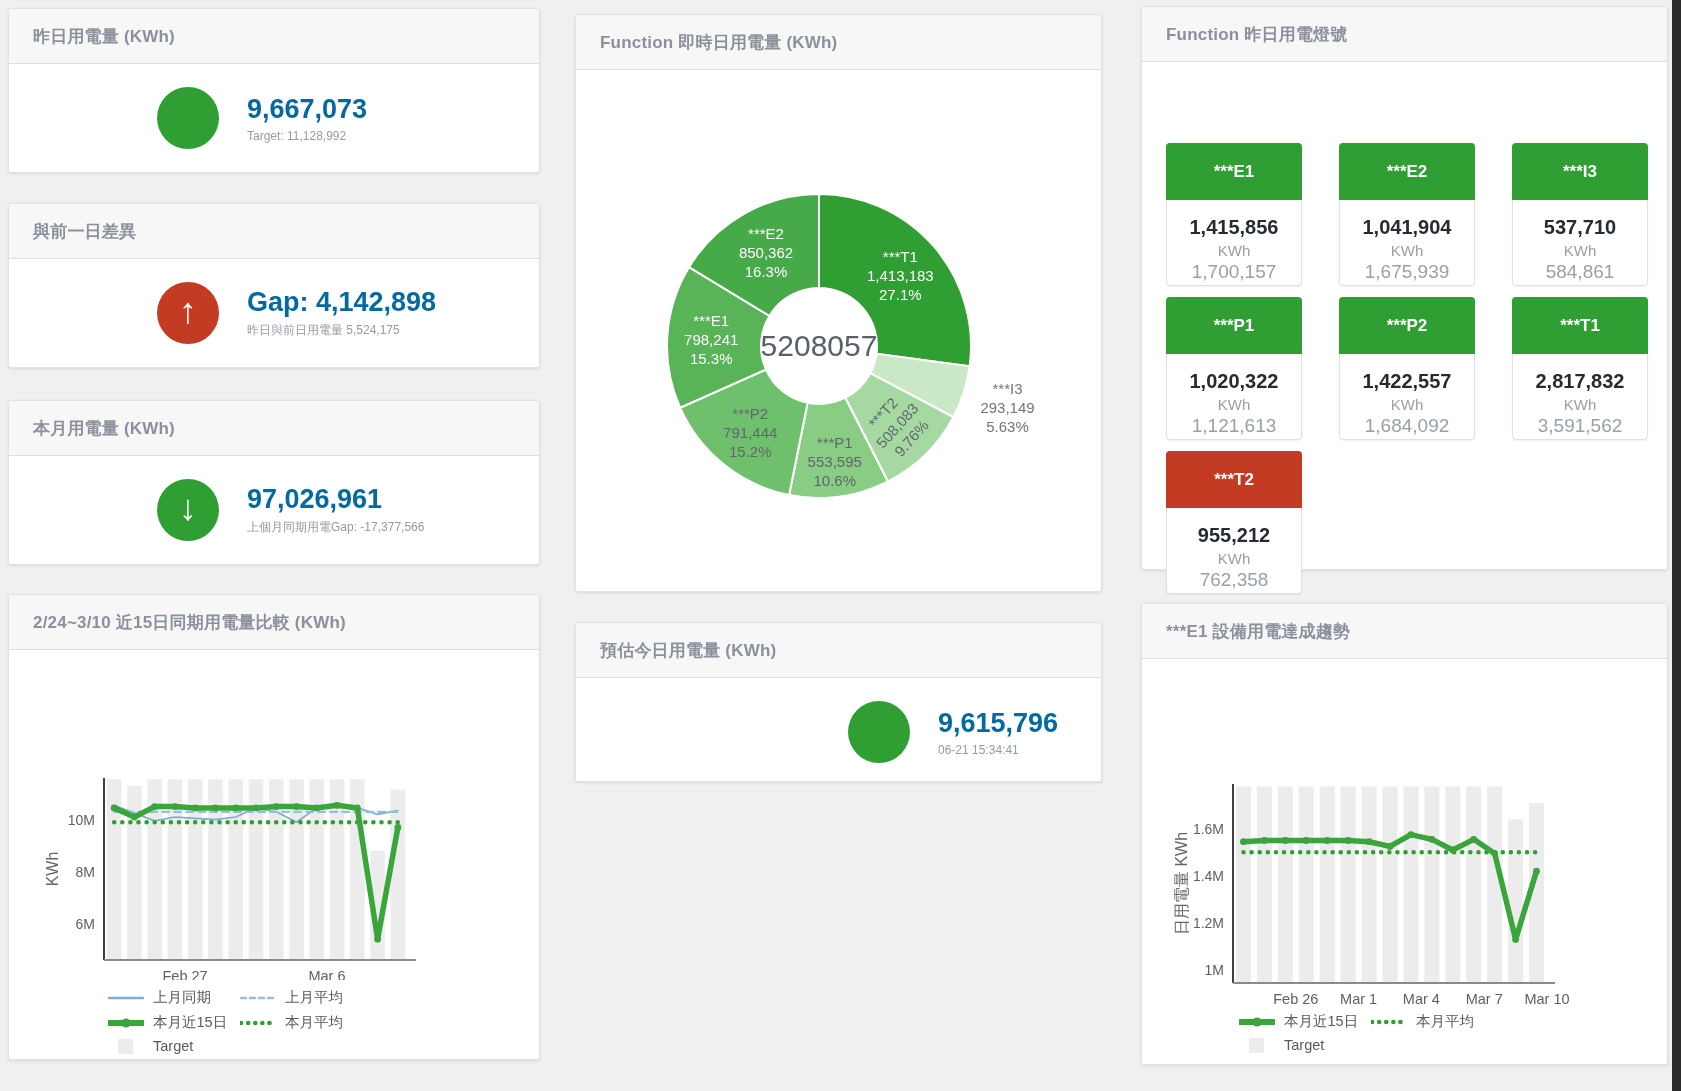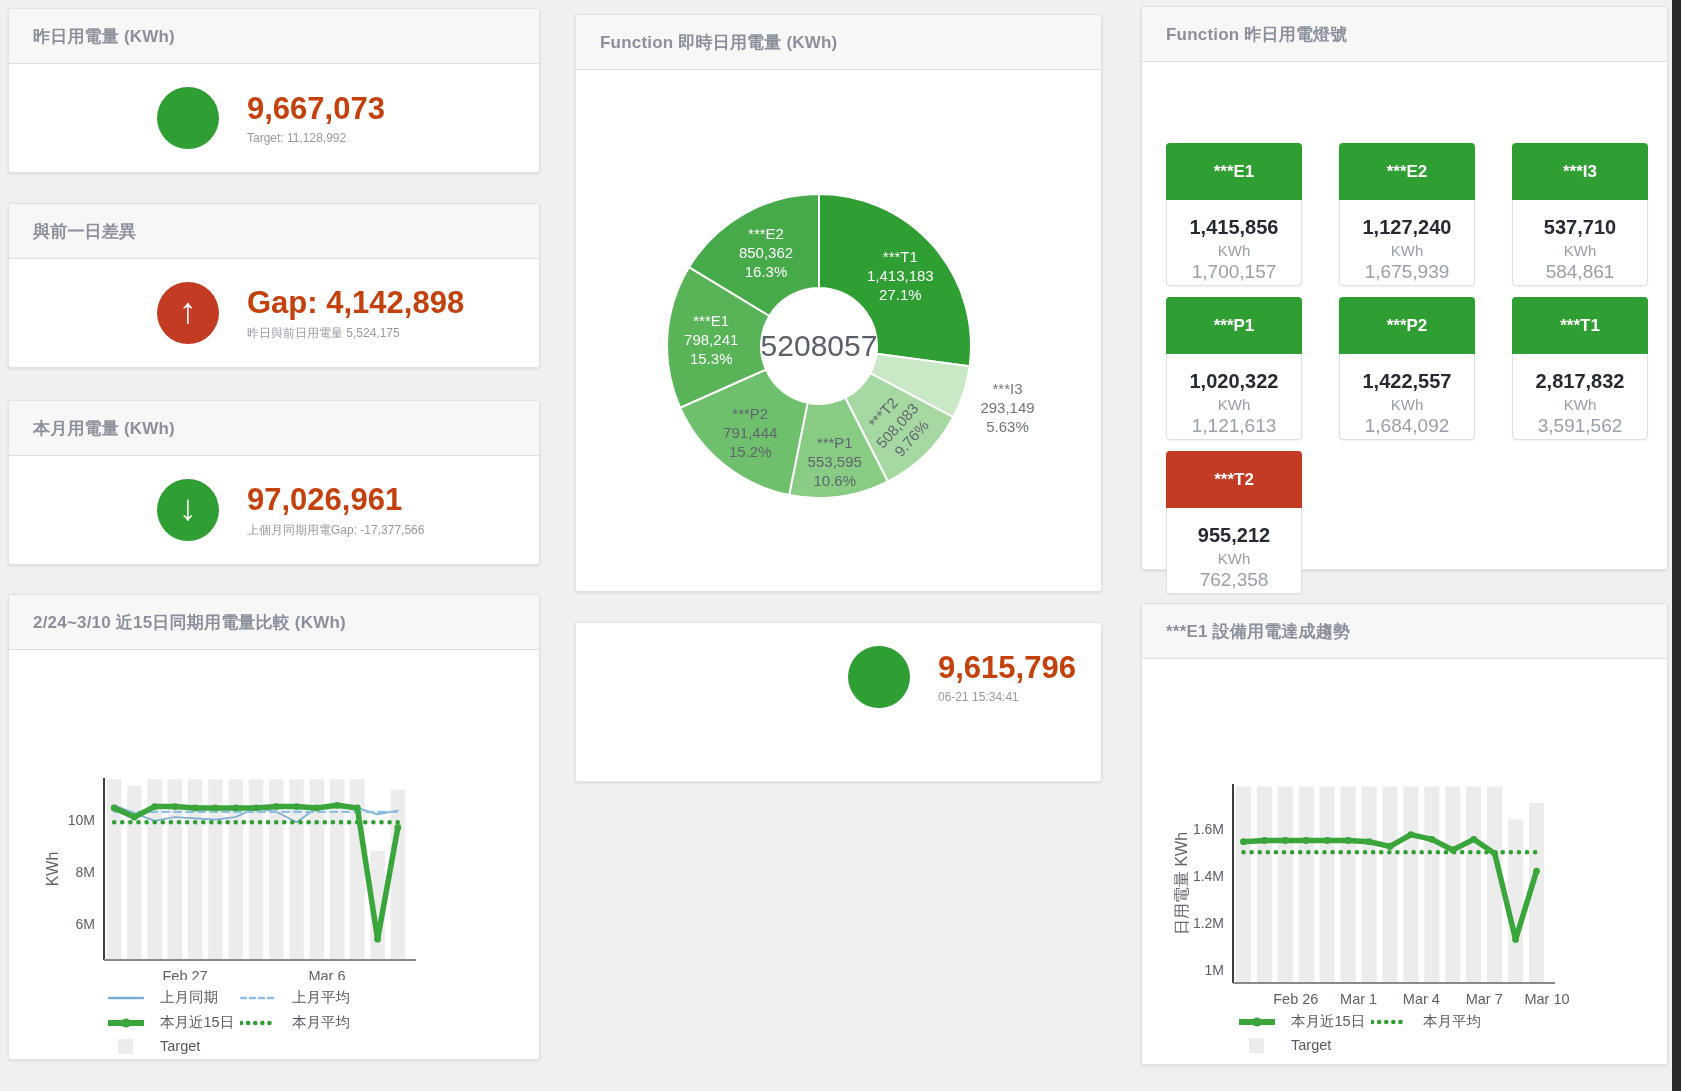--- a/index.html
+++ b/index.html
@@ -13,40 +13,40 @@
   .panel-title { font-size:17px; font-weight:700; color:#8b909c; letter-spacing:.2px; }
   .panel-body { position:relative; }
 
   
   .stat-body { display:flex; align-items:center; height:108px; }
   .stat-circle { width:62px; height:62px; border-radius:50%; margin-left:148px; flex:0 0 auto;
                  display:flex; align-items:center; justify-content:center; }
   .stat-body.shift-right .stat-circle { margin-left:272px; }
   .stat-arrow { color:#fff; font-size:36px; font-weight:700; line-height:1; transform:translateY(-2px); }
   .stat-text { margin-left:28px; }
-  .stat-value { font-size:31px; font-weight:700; color:#c2410c; }
+  .stat-value { font-size:27px; font-weight:700; color:#0369a1; }
   .stat-sub { font-size:12px; color:#959ba3; margin-top:4px; }
 
   
   .tile-grid { position:absolute; left:24px; top:81px; display:grid;
                grid-template-columns:repeat(3,136px); column-gap:37px; row-gap:11px; }
   .tile { width:136px; height:143px; border-radius:4px; background:#fff;
           border:1px solid #e0e0e0; box-shadow:0 1px 2px rgba(0,0,0,.06); }
   .tile-head { height:57px; margin:-1px -1px 0 -1px; border-radius:4px 4px 0 0;
                display:flex; align-items:center; justify-content:center;
                color:#fff; font-size:17px; font-weight:700; }
   .tile-body { text-align:center; padding-top:16px; }
   .tile-value { font-size:20px; font-weight:700; color:#262b33; }
   .tile-unit { font-size:15px; color:#99a0a8; margin-top:3px; }
   .tile-target { font-size:19px; color:#99a0a8; margin-top:2px; }
 
   
   .legend { margin-top:4px; }
   .legend-row { display:flex; margin-bottom:6px; }
-  .legend-item { display:flex; align-items:center; gap:16px; width:132px; font-size:14.5px; color:#565b62; }
+  .legend-item { display:flex; align-items:center; gap:9px; width:132px; font-size:14.5px; color:#565b62; }
   .legend-item:last-child { width:auto; }
   .legend-compare { padding-left:99px; }
   .legend-e1 { padding-left:97px; }
   svg text { font-family:"Liberation Sans","DejaVu Sans",sans-serif; }
 </style>
 </head>
 <body>
 
 <div class="page">
 
@@ -205,20 +205,23 @@
           <path d="M 104.09525415851311 337.72091689785503 A 152 152 0 0 1 113.01193324024356 197.2148332485035 L 193.3992903153561 245.93723900271846 A 58 58 0 0 0 189.99687329732737 299.5514025004973 Z" fill="#58b457" stroke="#ffffff" stroke-width="2"></path>
           <text x="135.21682053330846" y="269.1599543823918" text-anchor="middle" font-size="15" fill="#ffffff"><tspan x="135.21682053330846" dy="-13">***E1</tspan><tspan x="135.21682053330846" dy="19">798,241</tspan><tspan x="135.21682053330846" dy="19">15.3%</tspan></text>
           <path d="M 113.01193324024356 197.2148332485035 A 152 152 0 0 1 242.99999999999997 124 L 243 218 A 58 58 0 0 0 193.3992903153561 245.93723900271846 Z" fill="#46aa49" stroke="#ffffff" stroke-width="2"></path>
           <text x="189.99870238025494" y="181.8997213042214" text-anchor="middle" font-size="15" fill="#ffffff"><tspan x="189.99870238025494" dy="-13">***E2</tspan><tspan x="189.99870238025494" dy="19">850,362</tspan><tspan x="189.99870238025494" dy="19">16.3%</tspan></text>
           <text x="243" y="286" text-anchor="middle" font-size="30" fill="#5a6068">5208057</text>
         </svg>
     </div>
   </div>
 
   <div class="panel" style="left:575px;top:622px;width:527px;height:160px">
+    <div class="panel-header">
+      <span class="panel-title">預估今日用電量 (KWh)</span>
+    </div>
     <div class="panel-body stat-body shift-right">
       <span class="stat-circle" style="background-color: rgb(47, 158, 51);">
         <span class="stat-arrow"></span>
       </span>
       <span class="stat-text">
         <div class="stat-value">9,615,796</div>
         <div class="stat-sub">06-21 15:34:41</div>
       </span>
     </div>
   </div>
@@ -233,21 +236,21 @@
           <div class="tile-head" style="background-color: rgb(47, 158, 51);">***E1</div>
           <div class="tile-body">
             <div class="tile-value">1,415,856</div>
             <div class="tile-unit">KWh</div>
             <div class="tile-target">1,700,157</div>
           </div>
         </div>
         <div class="tile">
           <div class="tile-head" style="background-color: rgb(47, 158, 51);">***E2</div>
           <div class="tile-body">
-            <div class="tile-value">1,127,240</div>
+            <div class="tile-value">1,041,904</div>
             <div class="tile-unit">KWh</div>
             <div class="tile-target">1,675,939</div>
           </div>
         </div>
         <div class="tile">
           <div class="tile-head" style="background-color: rgb(47, 158, 51);">***I3</div>
           <div class="tile-body">
             <div class="tile-value">537,710</div>
             <div class="tile-unit">KWh</div>
             <div class="tile-target">584,861</div>

